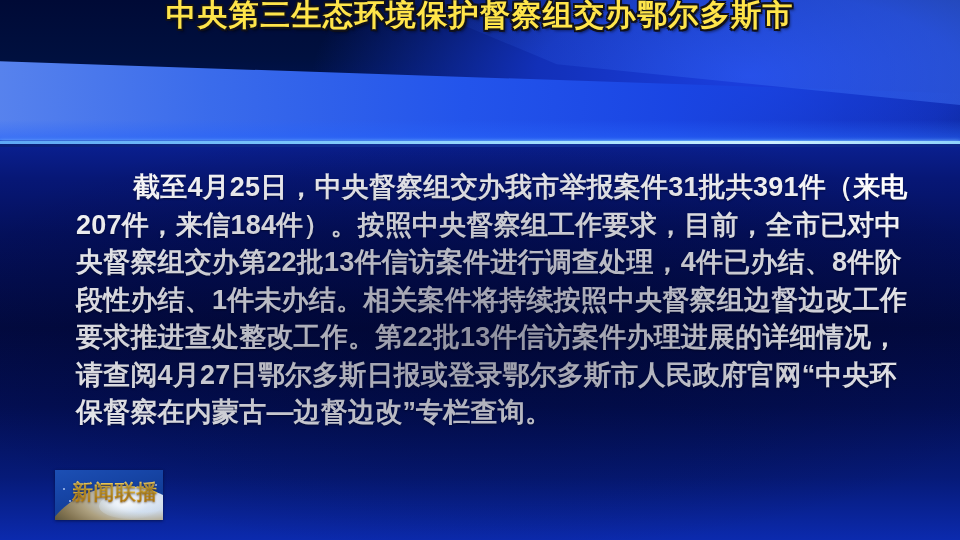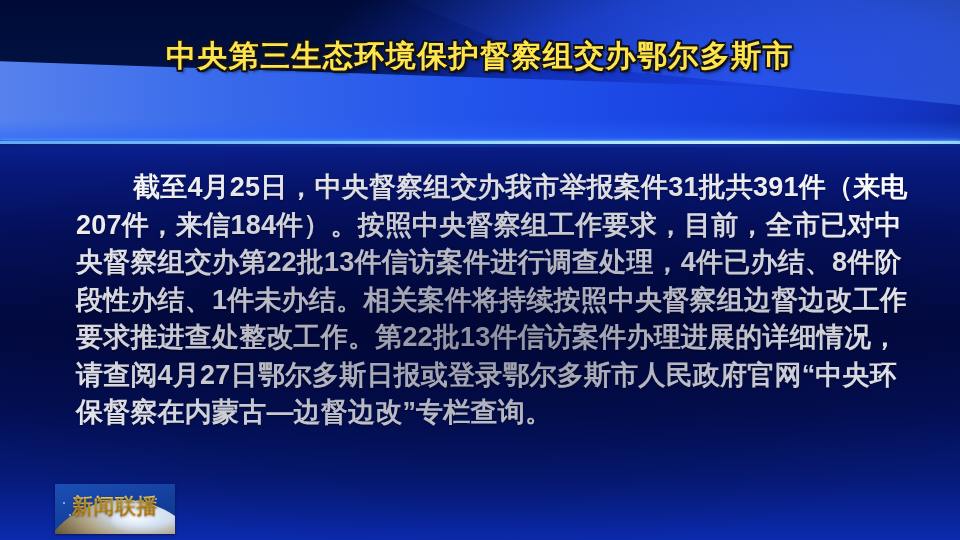--- a/index.html
+++ b/index.html
@@ -54,21 +54,21 @@
     background: linear-gradient(180deg, rgba(30,80,240,0) 0%, rgba(40,100,250,0.55) 70%, rgba(60,130,255,0.85) 100%);
   }
 
   #title-block {
     position: absolute;
     left: 0; top: 0;
     width: 960px; height: 112px;
     display: flex;
     flex-direction: column;
     align-items: center;
-    justify-content: center;
+    justify-content: flex-start;
     gap: 0;
   }
   .title-line {
     font-size: 30px;
     font-weight: bold;
     letter-spacing: 1.4px;
     line-height: 1;
     color: #ffe54a;
     white-space: nowrap;
     text-shadow:
@@ -143,22 +143,22 @@
     white-space: nowrap;
     letter-spacing: 0.2px;
     text-shadow: 0 1px 2px rgba(0,0,0,0.45);
   }
   .body-line.indent { padding-left: 57px; }
 
   
   #logo {
     position: absolute;
     left: 55px;
-    top: 484px;
-    width: 120px;
+    top: 470px;
+    width: 108px;
     height: 50px;
     overflow: hidden;
     background:
       linear-gradient(165deg, #1c4fb4 0%, #1746a8 30%, #123d98 62%, #0e3488 100%);
     box-shadow: 0 1px 3px rgba(0,0,0,0.45);
   }
   
   #logo .globe {
     position: absolute;
     left: -16px;

